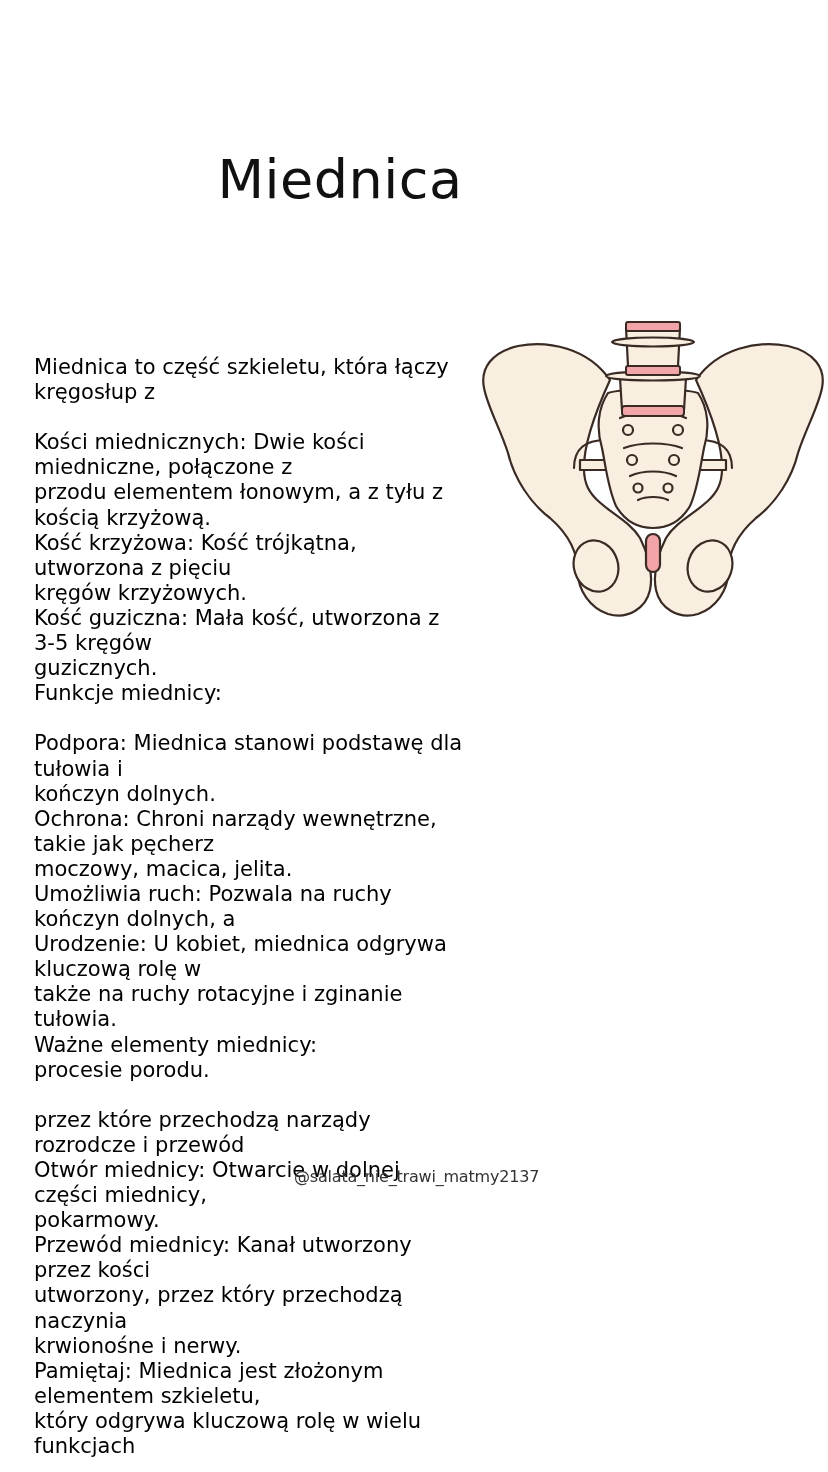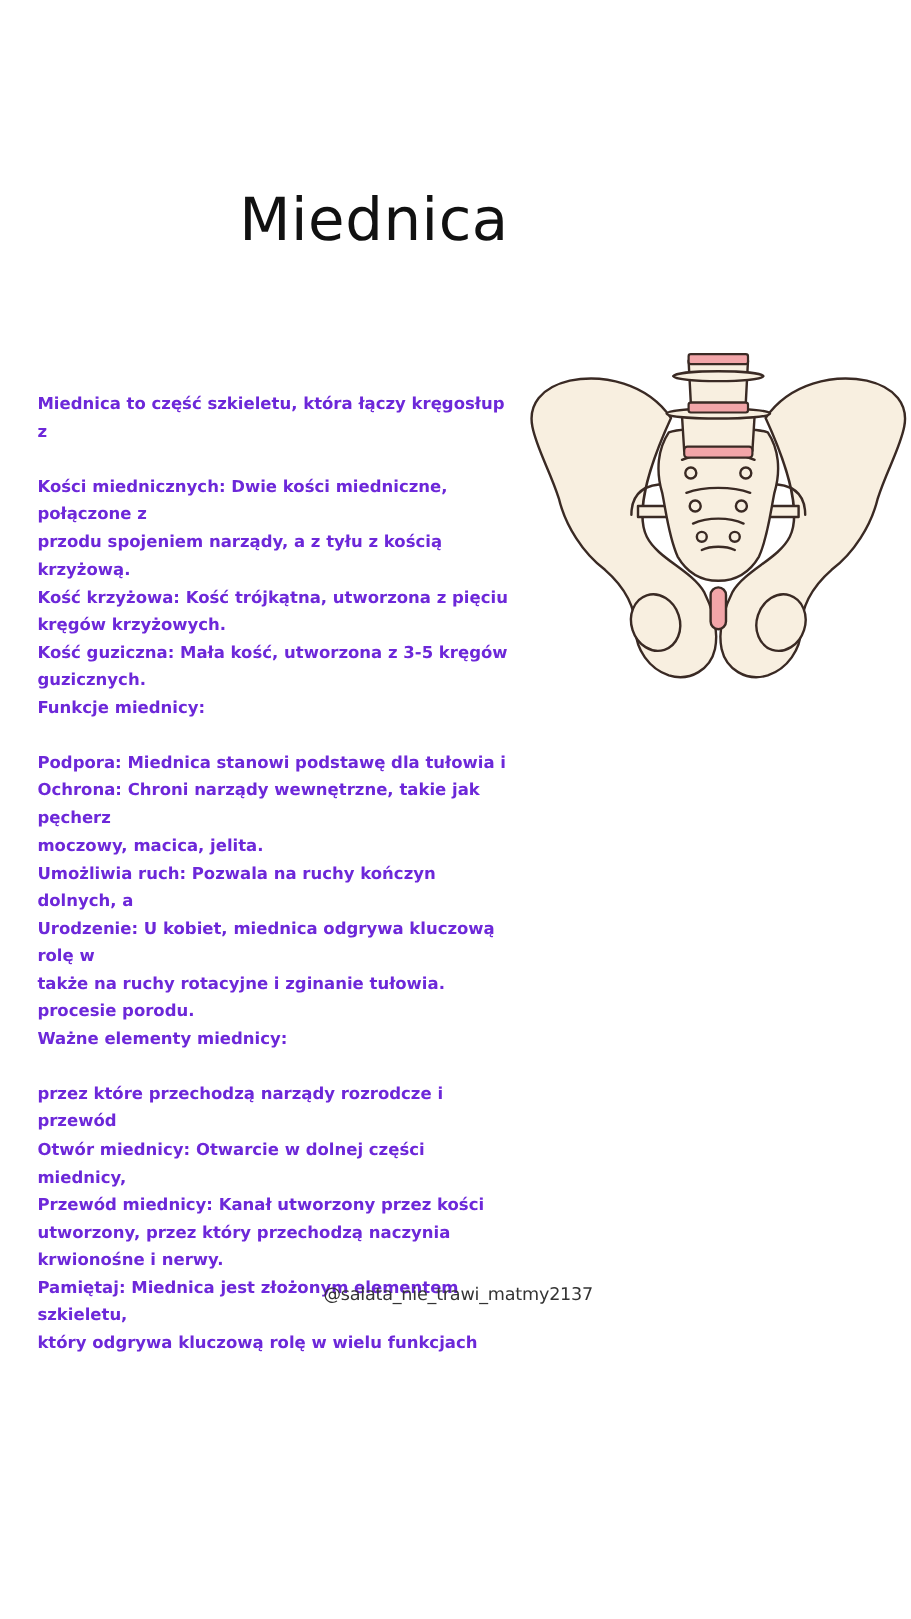--- a/index.html
+++ b/index.html
@@ -1,59 +1,61 @@
 <!DOCTYPE html>
 <html><head>
 <meta charset="utf-8">
 <style>
   html, body { margin: 0; padding: 0; background: #ffffff; }
   body { width: 828px; height: 1472px; position: relative; overflow: hidden;
          font-family: "DejaVu Sans", sans-serif; color: #1a1a1a; }
-  .title { position: absolute; left: 0; top: 168px; width: 680px; text-align: center;
+  .title { position: absolute; left: 0; top: 148px; width: 680px; text-align: center;
            font-family: "DejaVu Sans", sans-serif; font-size: 54px; font-weight: normal;
            letter-spacing: 0.5px; color: #111; margin: 0; }
   .body-text { position: absolute; left: 34px; top: 355px; width: 430px;
-               font-size: 15px; line-height: 25.1px; color: #6d28d9;
-               font-family: "DejaVu Sans", sans-serif; font-weight: 700; }
+               font-size: 21px; line-height: 25.1px; color: #000000;
+               font-family: "DejaVu Sans", sans-serif; font-weight: 400; }
   .body-text p { margin: 0; }
   .body-text .gap { height: 25.1px; }
   .illustration { position: absolute; left: 478px; top: 318px; width: 350px; height: 302px; }
   .signature { position: absolute; left: 294px; top: 1167px; font-size: 16px;
                color: #333; font-family: "DejaVu Sans", sans-serif; letter-spacing: -0.2px; }
 </style>
 </head>
 <body>
 
 <h1 class="title">Miednica</h1>
 
 <div class="body-text">
   <p>Miednica to część szkieletu, która łączy kręgosłup z</p>
   <div class="gap"></div>
 
   <p>Kości miednicznych: Dwie kości miedniczne, połączone z</p>
-  <p>przodu spojeniem narządy, a z tyłu z kością krzyżową.</p>
+  <p>przodu elementem łonowym, a z tyłu z kością krzyżową.</p>
   <p>Kość krzyżowa: Kość trójkątna, utworzona z pięciu</p>
   <p>kręgów krzyżowych.</p>
   <p>Kość guziczna: Mała kość, utworzona z 3-5 kręgów</p>
   <p>guzicznych.</p>
   <p>Funkcje miednicy:</p>
   <div class="gap"></div>
 
   <p>Podpora: Miednica stanowi podstawę dla tułowia i</p>
+  <p>kończyn dolnych.</p>
   <p>Ochrona: Chroni narządy wewnętrzne, takie jak pęcherz</p>
   <p>moczowy, macica, jelita.</p>
   <p>Umożliwia ruch: Pozwala na ruchy kończyn dolnych, a</p>
   <p>Urodzenie: U kobiet, miednica odgrywa kluczową rolę w</p>
   <p>także na ruchy rotacyjne i zginanie tułowia.</p>
+  <p>Ważne elementy miednicy:</p>
   <p>procesie porodu.</p>
-  <p>Ważne elementy miednicy:</p>
   <div class="gap"></div>
 
   <p>przez które przechodzą narządy rozrodcze i przewód</p>
   <p>Otwór miednicy: Otwarcie w dolnej części miednicy,</p>
+  <p>pokarmowy.</p>
   <p>Przewód miednicy: Kanał utworzony przez kości</p>
   <p>utworzony, przez który przechodzą naczynia</p>
   <p>krwionośne i nerwy.</p>
   <p>Pamiętaj: Miednica jest złożonym elementem szkieletu,</p>
   <p>który odgrywa kluczową rolę w wielu funkcjach</p>
 </div>
 
 <div class="illustration">
   <svg width="350" height="302" viewBox="0 0 350 302" xmlns="http://www.w3.org/2000/svg">
     <g stroke="#3a2a24" stroke-width="2.2" fill="#f8efe0" stroke-linejoin="round" stroke-linecap="round">

